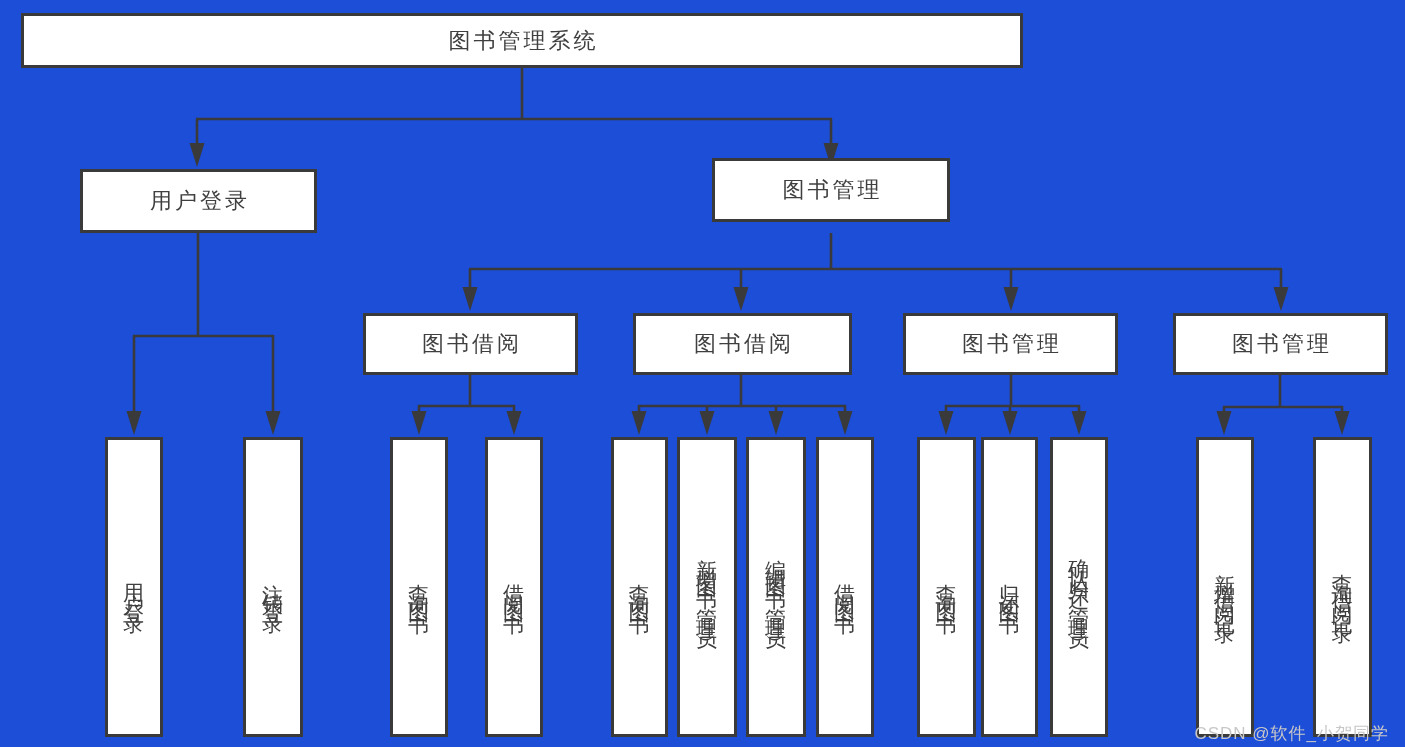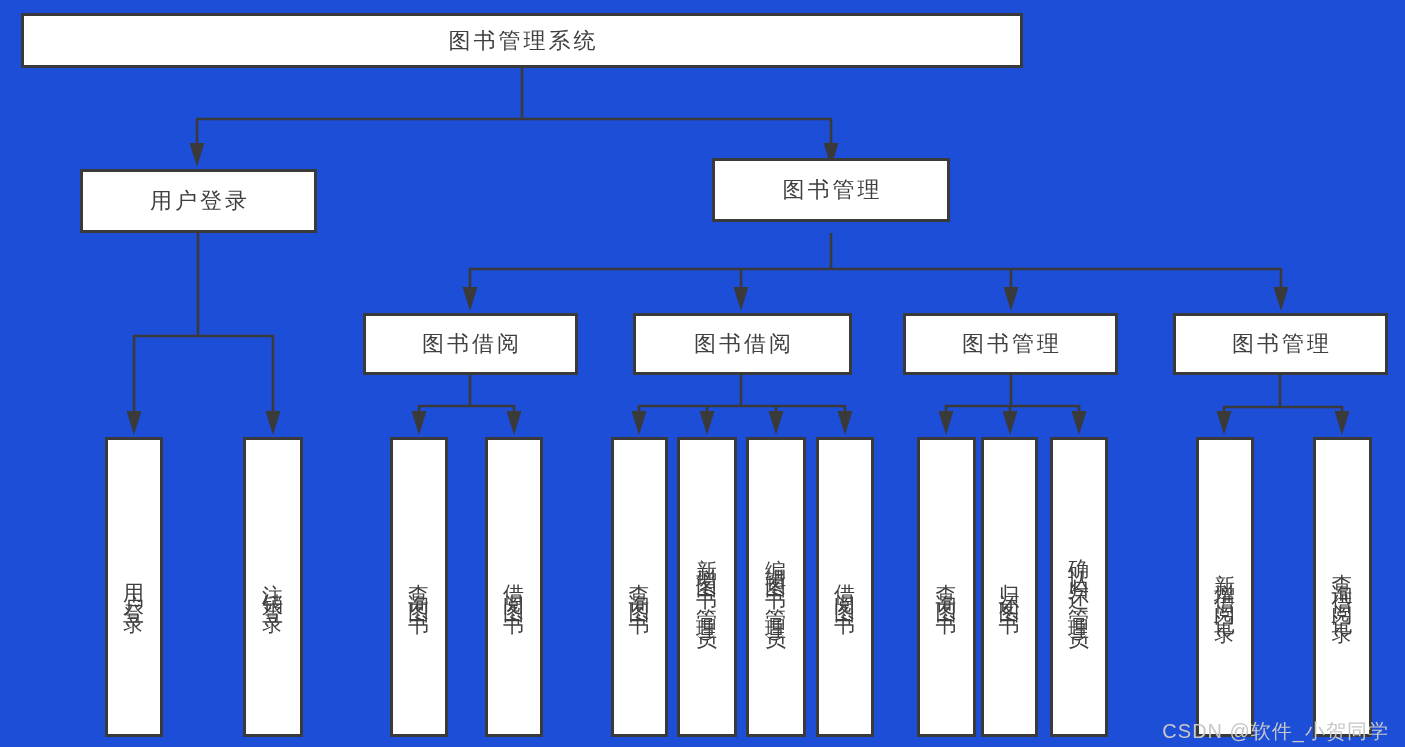--- a/index.html
+++ b/index.html
@@ -33,21 +33,21 @@
     writing-mode:vertical-rl;
     text-orientation:mixed;
     font-size:21px;
     letter-spacing:10px;
     line-height:1;
   }
   .watermark{
     position:absolute;
     right:16px;
     bottom:2px;
-    font-size:20px;
+    font-size:17px;
     color:#c7c7c7;
     letter-spacing:1px;
     white-space:nowrap;
   }
 </style>
 </head>
 <body>
 
 <div id="canvas">
 

